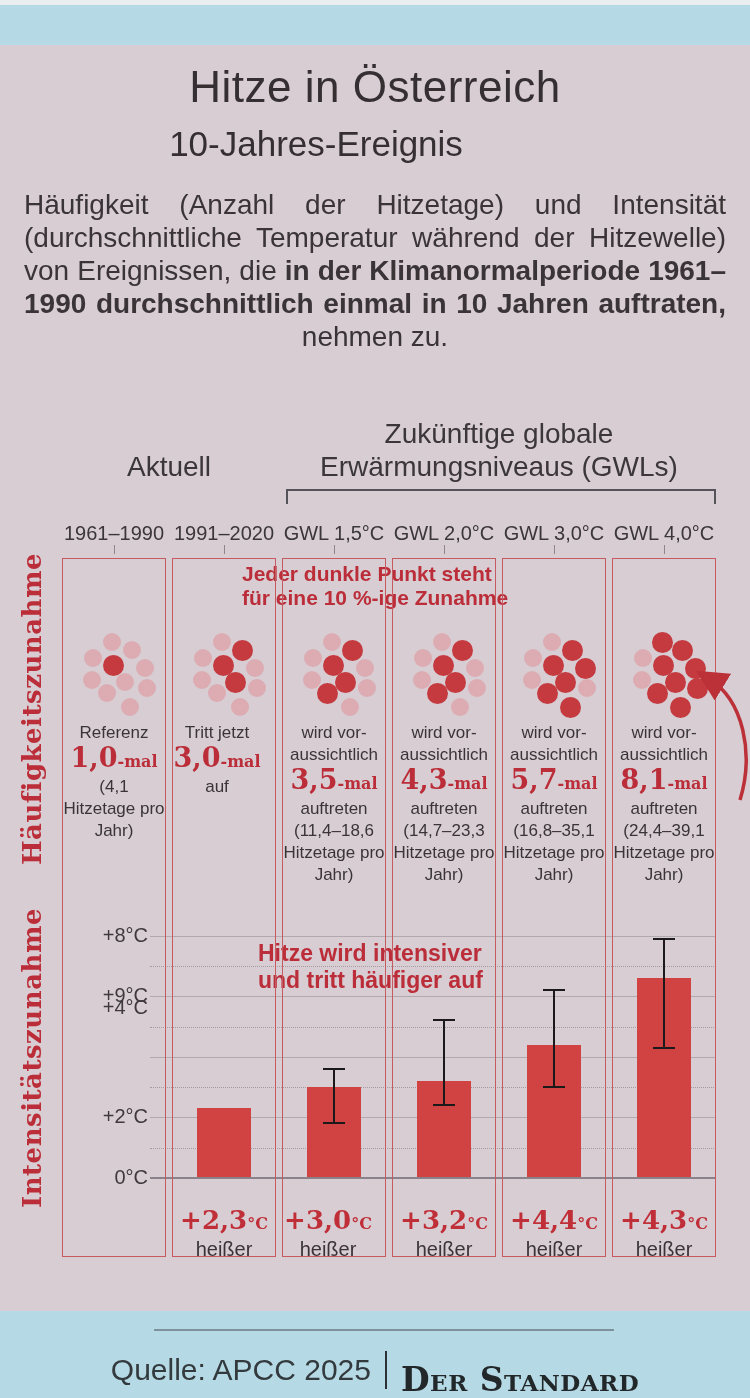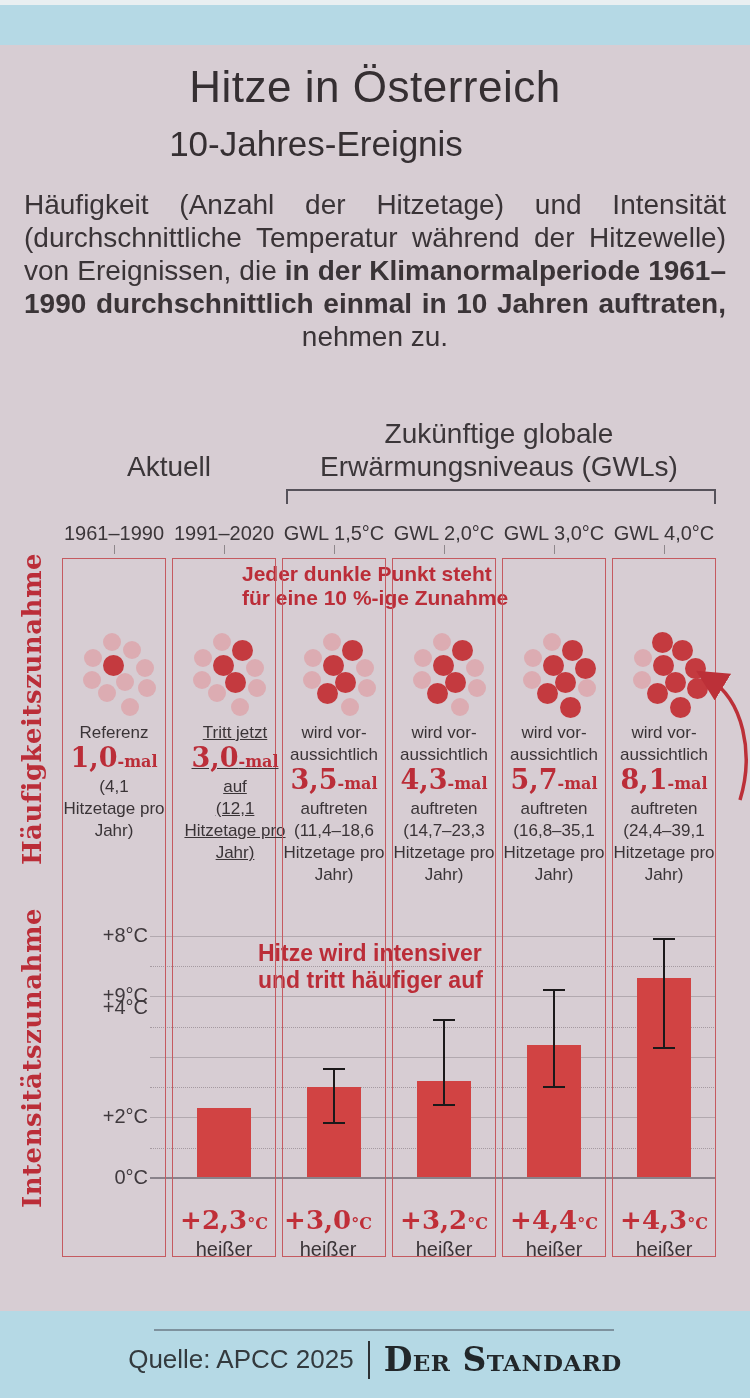--- a/index.html
+++ b/index.html
@@ -32,24 +32,24 @@
   .zeroline{height:2px;background:#89828a;}
   .ylabel{width:88px;text-align:right;font-size:20px;color:#3f393d;}
   .bar{background:#d14343;}
   .wline{background:#1b191a;}
   .blabel{text-align:center;}
   .blabel .deg{font-family:"DejaVu Serif",serif;font-weight:bold;color:#c02f38;font-size:26px;line-height:28px;}
   .blabel .deg .u{font-size:16px;font-weight:bold;}
   .blabel .sub{font-size:20px;line-height:23px;color:#3a3437;}
   .footline{height:2px;background:#7e929e;}
   .footrow{left:0;top:1340px;width:750px;display:flex;justify-content:center;align-items:center;gap:14px;}
-  .source{font-size:26px;color:#333a3e;}
+  .source{font-size:30px;color:#333a3e;}
   .vsep{width:2px;height:38px;background:#2c3135;}
   .logo{font-family:"DejaVu Serif",serif;font-weight:bold;font-variant:small-caps;
-        font-size:33px;color:#22272a;letter-spacing:.5px;}
+        font-size:33px;color:#22272a;letter-spacing:.5px;margin-top:20px;}
 </style>
 </head>
 <body>
 
 <div id="canvas">
 
   <div class="abs band" style="top:5px;height:40px;"></div>
   <div class="abs topstrip"></div>
   <div class="abs band" style="top:1311px;height:87px;"></div>
 
@@ -114,25 +114,24 @@
       <div class="dot" style="position: absolute; left: 213px; top: 633px; width: 18px; height: 18px; background: rgb(220, 172, 178);"></div>
       <div class="dot" style="position: absolute; left: 232px; top: 640px; width: 21px; height: 21px; background: rgb(196, 58, 63);"></div>
       <div class="dot" style="position: absolute; left: 194px; top: 649px; width: 18px; height: 18px; background: rgb(220, 172, 178);"></div>
       <div class="dot" style="position: absolute; left: 213px; top: 655px; width: 21px; height: 21px; background: rgb(196, 58, 63);"></div>
       <div class="dot" style="position: absolute; left: 246px; top: 659px; width: 18px; height: 18px; background: rgb(220, 172, 178);"></div>
       <div class="dot" style="position: absolute; left: 193px; top: 671px; width: 18px; height: 18px; background: rgb(220, 172, 178);"></div>
       <div class="dot" style="position: absolute; left: 225px; top: 672px; width: 21px; height: 21px; background: rgb(196, 58, 63);"></div>
       <div class="dot" style="position: absolute; left: 248px; top: 679px; width: 18px; height: 18px; background: rgb(220, 172, 178);"></div>
       <div class="dot" style="position: absolute; left: 208px; top: 684px; width: 18px; height: 18px; background: rgb(220, 172, 178);"></div>
       <div class="dot" style="position: absolute; left: 231px; top: 698px; width: 18px; height: 18px; background: rgb(220, 172, 178);"></div>
-      <div class="coltext" style="position: absolute; left: 184px; top: 722px; width: 102px; text-decoration: underline;">
+      <div class="coltext" style="position: absolute; left: 166px; top: 722px; width: 102px;">
         <div style="position: static;">Tritt jetzt</div>
         <div class="valline" style="position: static;"><span class="big">3,0</span><span class="suf">-mal</span></div>
         <div style="position: static;">auf</div>
-        <div style="position: static;">(12,1 Hitzetage pro Jahr)</div>
       </div>
       <div class="bar" style="position: absolute; left: 197px; top: 1108px; width: 54px; height: 69px;"></div>
       <div class="blabel" style="position: absolute; left: 172px; top: 1206px; width: 104px;">
         <div class="deg" style="position: static;"><span>+2,3</span><span class="u">°C</span></div>
         <div class="sub" style="position: static;">heißer</div>
       </div>
       <div class="colheader" style="position: absolute; left: 274px; top: 522px; width: 120px;">GWL 1,5°C</div>
       <div class="headertick" style="position: absolute; left: 334px; top: 545px;"></div>
       <div class="colbox" style="position: absolute; left: 282px; top: 558px; width: 104px; height: 699px;"></div>
       <div class="dot" style="position: absolute; left: 323px; top: 633px; width: 18px; height: 18px; background: rgb(220, 172, 178);"></div>

